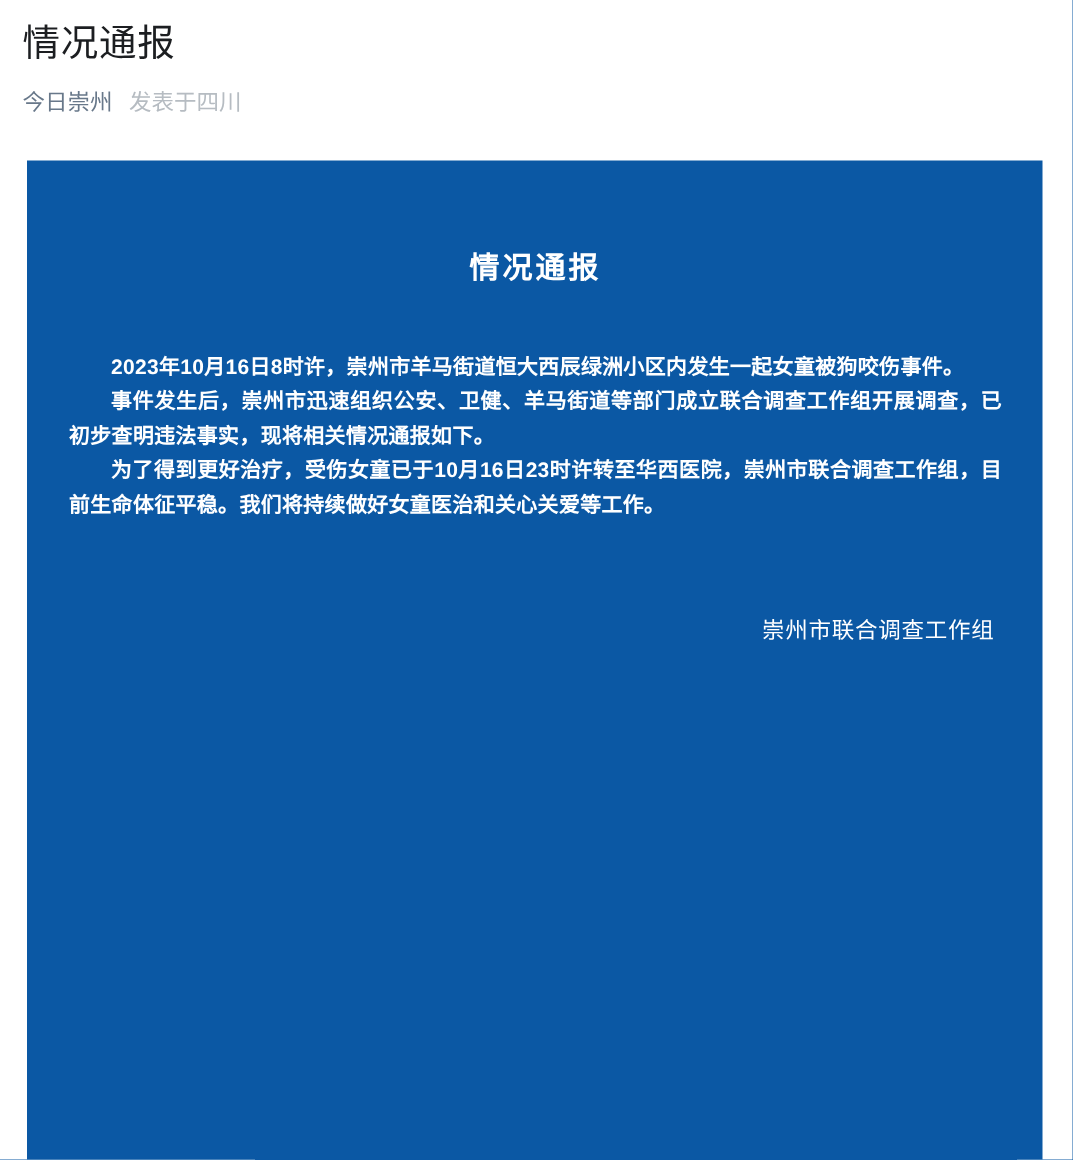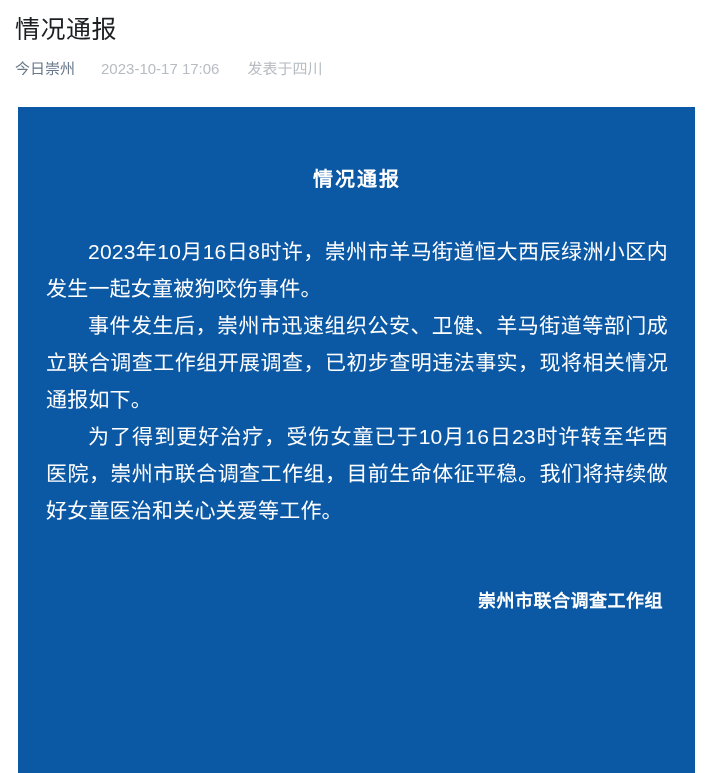--- a/index.html
+++ b/index.html
@@ -25,21 +25,21 @@
     line-height:1.25;
     letter-spacing:0.5px;
   }
   .meta{
     margin-top:14px;
     font-size:15px;
     line-height:1.3;
     color:var(--meta-color);
     display:flex;
     align-items:baseline;
-    gap:16px;
+    gap:1px;
   }
   .account-name{
     color:var(--account-color);
     margin-right:10px;
     text-decoration:none;
     cursor:pointer;
   }
   .publish-time{margin-right:12px;}
   .notice-image{
     position:absolute;
@@ -53,44 +53,43 @@
   }
   .notice-title{
     text-align:center;
     font-size:20px;
     font-weight:700;
     line-height:28px;
     letter-spacing:2px;
     margin-bottom:40px;
   }
   .notice-body p{
-    font-size:21px;
-    line-height:37px;
+    font-size:14px;
+    line-height:23px;
     text-indent:2em;
     text-align:justify;
     letter-spacing:0.2px;
+    font-weight:bold;
   }
   .signature{
     margin-top:54px;
     text-align:right;
-    font-size:18px;
+    font-size:15px;
     line-height:37px;
     padding-right:5px;
     letter-spacing:0.5px;
-    font-weight:bold;
   }
 </style>
 </head>
 <body>
 
 <div class="header">
   <h1 class="page-title">情况通报</h1>
   <div class="meta">
     <span class="account-name">今日崇州</span>
-    <span class="publish-time">2023-10-17 17:06</span>
     <span class="publish-location">发表于四川</span>
   </div>
 </div>
 
 <div class="notice-image">
   <div class="notice-title">情况通报</div>
   <div class="notice-body">
     <p>2023年10月16日8时许，崇州市羊马街道恒大西辰绿洲小区内发生一起女童被狗咬伤事件。</p>
     <p>事件发生后，崇州市迅速组织公安、卫健、羊马街道等部门成立联合调查工作组开展调查，已初步查明违法事实，现将相关情况通报如下。</p>
     <p>为了得到更好治疗，受伤女童已于10月16日23时许转至华西医院，崇州市联合调查工作组，目前生命体征平稳。我们将持续做好女童医治和关心关爱等工作。</p>

